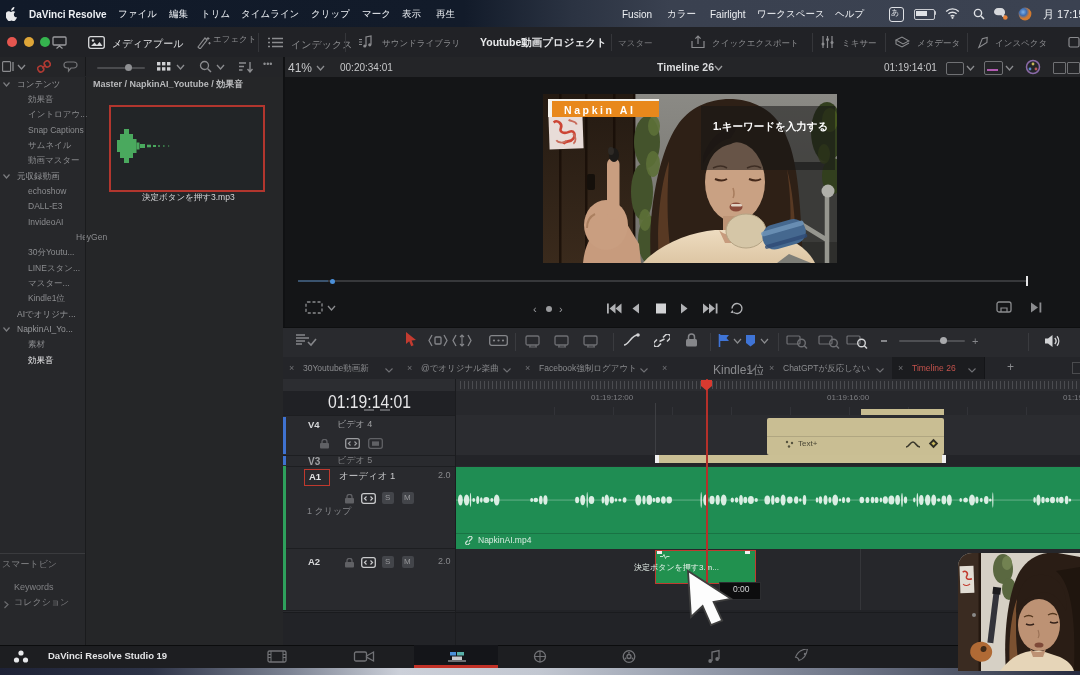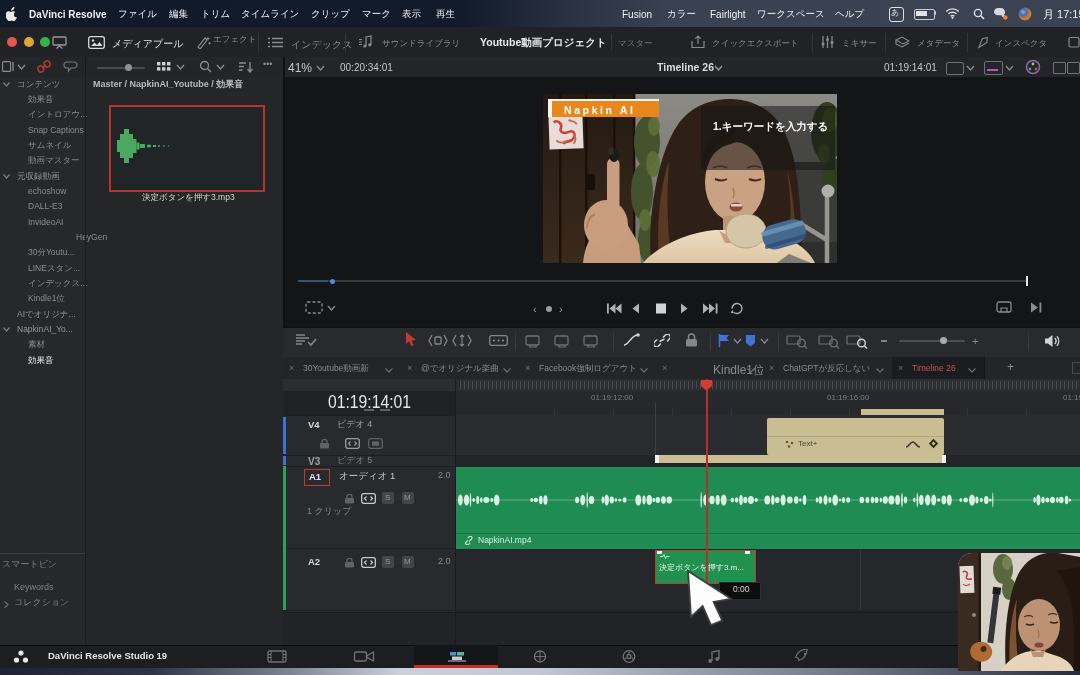--- a/index.html
+++ b/index.html
@@ -221,21 +221,21 @@
 <div class="tx" style="left:17px;top:172px;font-size:8.5px;color:#96979a;">元収録動画</div>
 <svg class="ab" style="left:3px;top:174px" width="8" height="5" viewBox="0 0 8 5">
       <path d="M0.5 0.5l3 3.5 3-3.5" fill="none" stroke="#7c7d80" stroke-width="1.2"></path>
     </svg>
 <div class="tx" style="left:28px;top:187px;font-size:8.5px;color:#8b8c8f;">echoshow</div>
 <div class="tx" style="left:28px;top:202px;font-size:8.5px;color:#8b8c8f;">DALL-E3</div>
 <div class="tx" style="left:28px;top:218px;font-size:8.5px;color:#8b8c8f;">InvideoAI</div>
 <div class="tx" style="left:28px;top:233px;font-size:8.5px;color:#8b8c8f;margin-left:48px;">HeyGen</div>
 <div class="tx" style="left:28px;top:248px;font-size:8.5px;color:#8b8c8f;">30分Youtu...</div>
 <div class="tx" style="left:28px;top:264px;font-size:8.5px;color:#8b8c8f;">LINEスタン...</div>
-<div class="tx" style="left:28px;top:279px;font-size:8.5px;color:#8b8c8f;">インデックス...</div>
+<div class="tx" style="left:28px;top:279px;font-size:8.5px;color:#8b8c8f;">マスター...</div>
 <div class="tx" style="left:28px;top:294px;font-size:8.5px;color:#8b8c8f;">Kindle1位</div>
 <div class="tx" style="left:17px;top:310px;font-size:8.5px;color:#96979a;">AIでオリジナ...</div>
 <div class="tx" style="left:17px;top:325px;font-size:8.5px;color:#96979a;">NapkinAI_Yo...</div>
 <svg class="ab" style="left:3px;top:327px" width="8" height="5" viewBox="0 0 8 5">
       <path d="M0.5 0.5l3 3.5 3-3.5" fill="none" stroke="#7c7d80" stroke-width="1.2"></path>
     </svg>
 <div class="tx" style="left:28px;top:340px;font-size:8.5px;color:#8b8c8f;">素材</div>
 <div class="tx" style="left:28px;top:356px;font-size:8.5px;color:#ebebed;">効果音</div>
 <div class="ab" style="left:0px;top:553px;width:86px;height:1px;background:#3a3b3e;"></div>
 <div class="tx" style="left:2px;top:560px;font-size:9px;color:#808184;">スマートビン</div>
@@ -857,21 +857,21 @@
 <svg class="ab" style="left:465px;top:536px" width="9" height="9" viewBox="0 0 9 9">
       <path d="M4 5.5L6.5 3a1.6 1.6 0 0 0-2.3-2.3L2.7 2.2M5 6.8L3.5 8.3a1.6 1.6 0 0 1-2.3-2.3L2.7 4.5" fill="none" stroke="#cfe5d8" stroke-width="1.1"></path>
     </svg>
 <div class="tx" style="left:478px;top:536px;font-size:8.5px;color:#d9ecE1;">NapkinAI.mp4</div>
 <div class="ab" style="left:655px;top:550px;width:99px;height:32px;background:#21914f;border:1.5px solid #c03b30;"></div>
 <div class="ab" style="left:657px;top:551px;width:5px;height:3px;background:#f0f0f1;"></div>
 <div class="ab" style="left:745px;top:551px;width:5px;height:3px;background:#f0f0f1;"></div>
 <svg class="ab" style="left:660px;top:554px" width="28" height="5" viewBox="0 0 28 5">
       <path d="M0 2.5h3l1-2 1.5 4 1-2h3" fill="none" stroke="#bfe3cc" stroke-width="1"></path>
     </svg>
-<div class="tx" style="left:659px;top:564px;font-size:8px;color:#e8f2ec;">決定ボタンを押す3.m...</div>
+<div class="tx" style="left:634px;top:564px;font-size:8px;color:#e8f2ec;">決定ボタンを押す3.m...</div>
 <div class="ab" style="left:706px;top:379px;width:2px;height:233px;background:#b5302a;"></div>
 <svg class="ab" style="left:699px;top:379px" width="15" height="12" viewBox="0 0 15 12">
       <path d="M2 1h11v6l-5.5 4.5L2 7z" fill="#d93a30"></path>
     </svg>
 <div class="ab" style="left:719px;top:582px;width:40px;height:16px;background:#0d0d0e;border:1px solid #2c2d30;"></div>
 <div class="tx" style="left:733px;top:585px;font-size:8.5px;color:#d6d7d9;">0:00</div>
 <svg class="ab" style="left:683px;top:569px" width="62" height="66" viewBox="0 0 31 33">
       <path d="M2.5 1l1.5 23 5.8-5.5 4.2 9.6 5.6-2.3-4.3-9.3 8.7-1.6z" fill="#fdfdfd" stroke="#3e3e3e" stroke-width="0.9"></path>
     </svg>
 <div class="ab" style="left:0px;top:645px;width:1080px;height:23px;background:#1d1e21;border-top:1px solid #0b0c0d;"></div>

